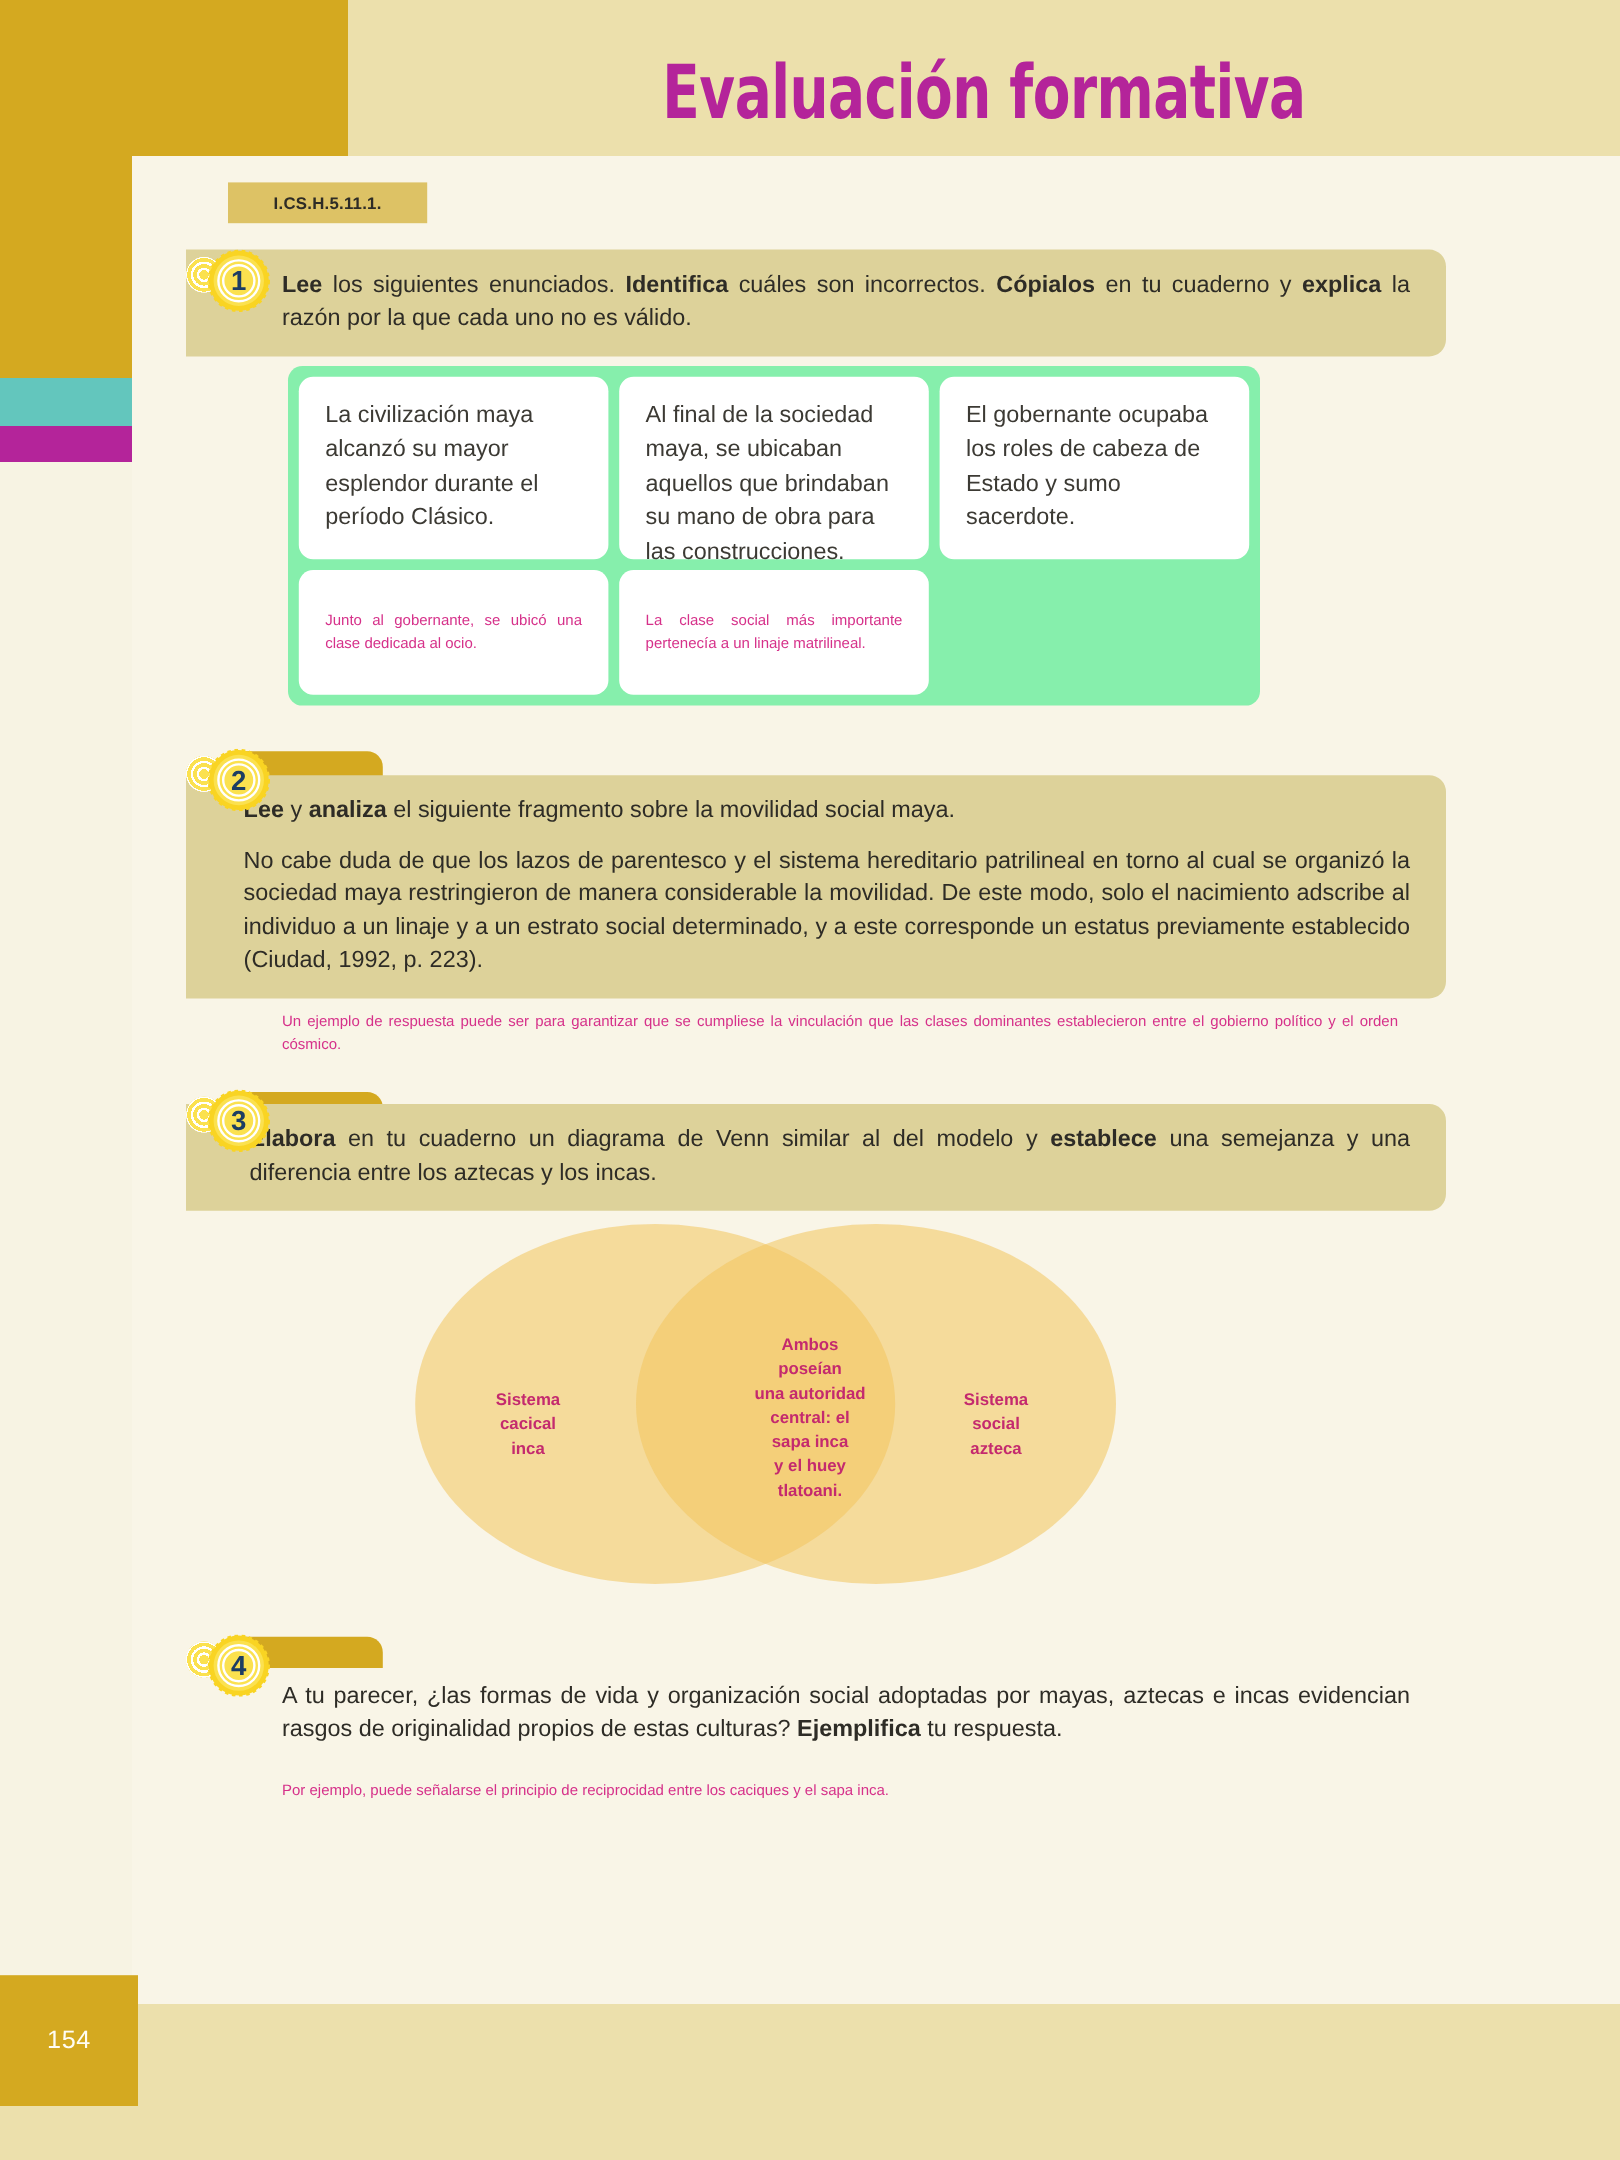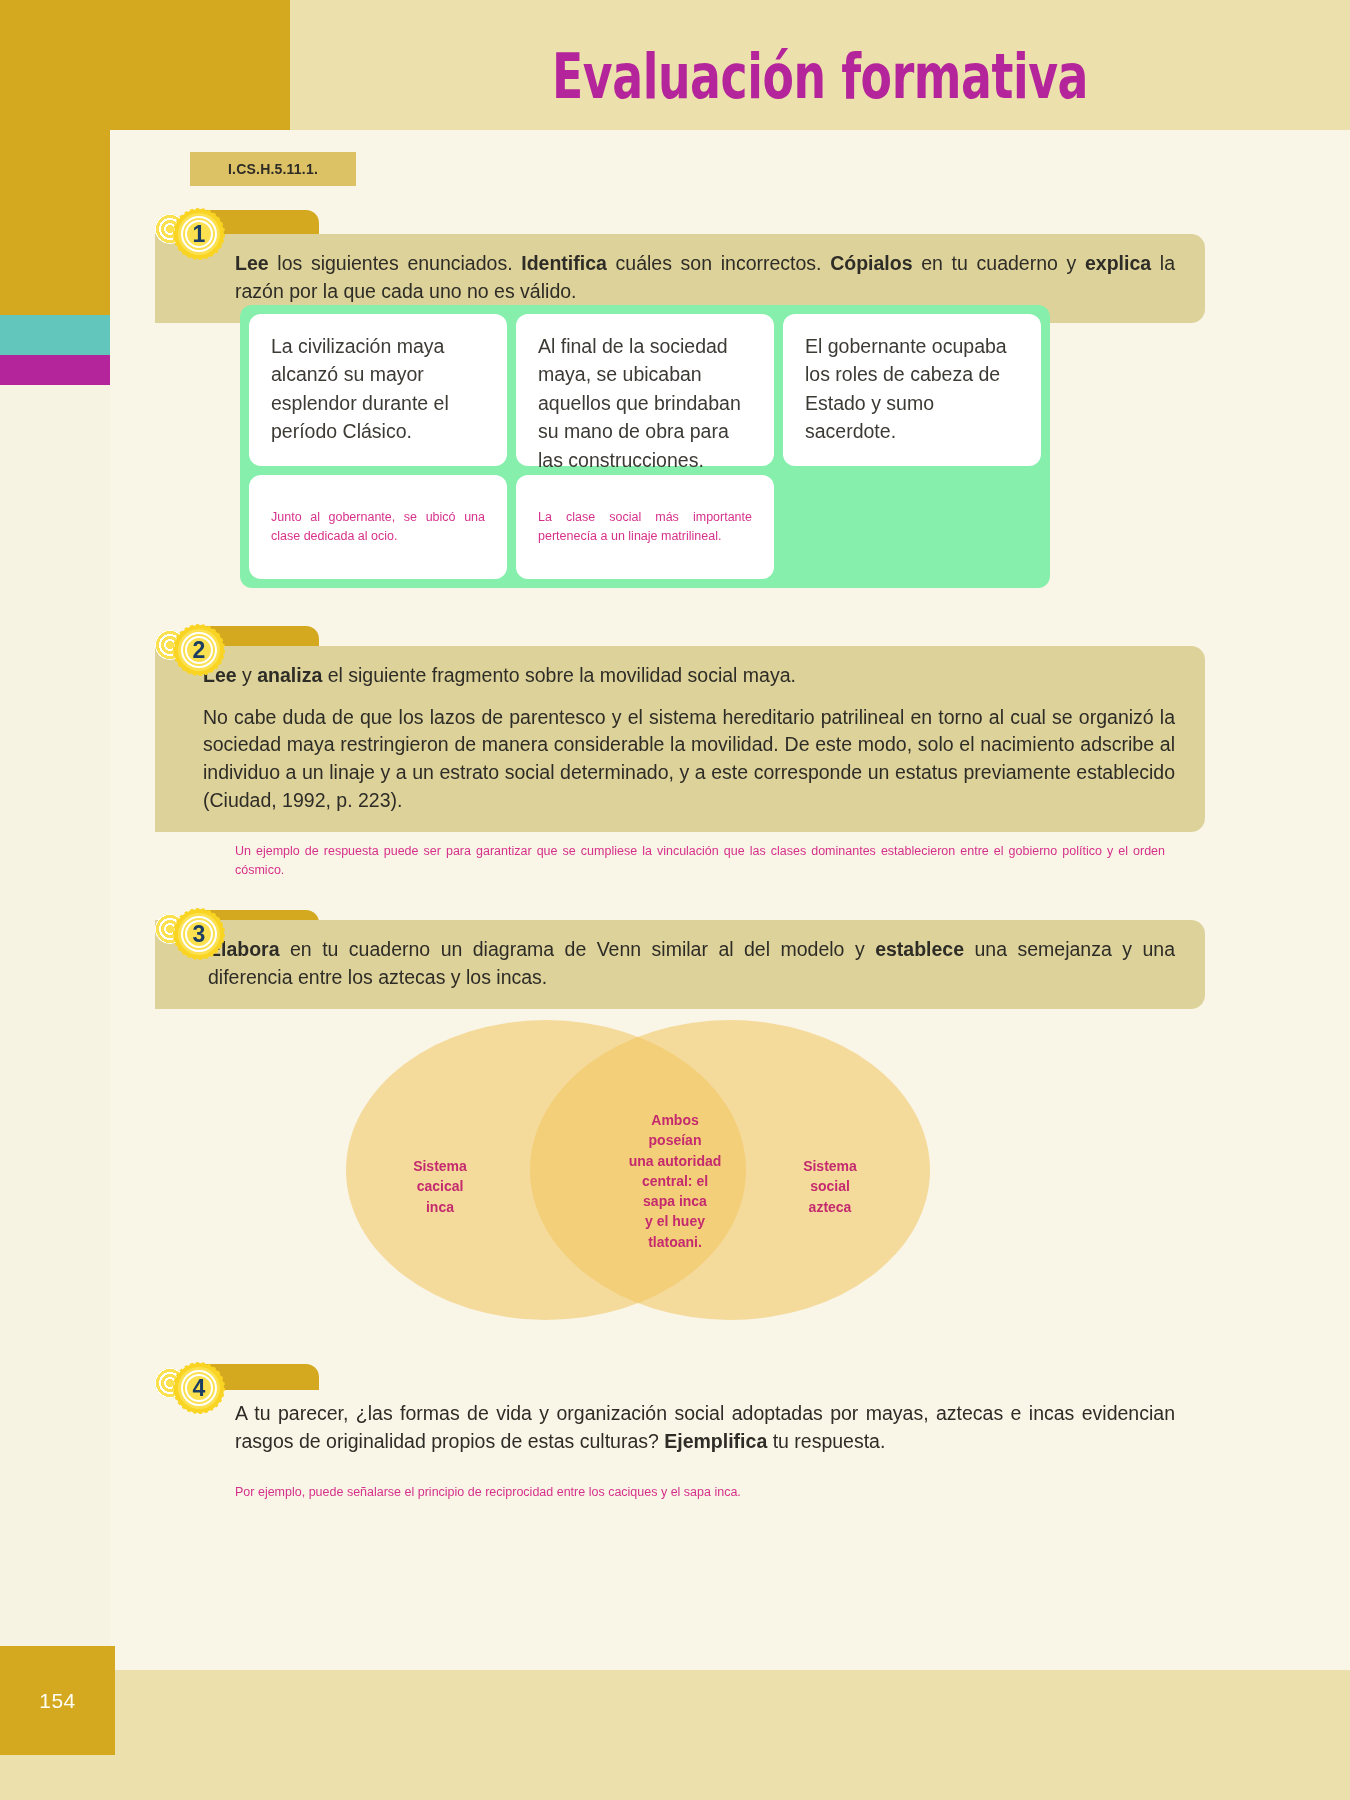--- a/index.html
+++ b/index.html
@@ -242,21 +242,21 @@
       <svg width="52" height="52" viewBox="0 0 52 52">
         <circle cx="26" cy="26" r="25" fill="#f9d423" stroke="#f9d423" stroke-width="2" stroke-dasharray="3 3"></circle>
         <circle cx="26" cy="26" r="21" fill="#fbe14f"></circle>
         <circle cx="26" cy="26" r="17" fill="none" stroke="#ffffff" stroke-width="2"></circle>
         <circle cx="26" cy="26" r="13" fill="#fbe14f" stroke="#ffffff" stroke-width="2"></circle>
       </svg>
     </div>
     <div class="gear-num">1</div>
   </div>
   <div class="tab-top" style="width:120px;"></div>
-  <div class="banner" style="margin-top:26px; padding-left:80px;">
+  <div class="banner" style="padding-left:80px;">
     <p><b>Lee</b> los siguientes enunciados. <b>Identifica</b> cuáles son incorrectos. <b>Cópialos</b> en tu cuaderno y <b>explica</b> la razón por la que cada uno no es válido.</p>
   </div>
 </div>
 
 <div class="card-panel" style="left:240px; top:305px; width:810px;">
   <div class="stmt-card">
     <span class="stmt-dark">La civilización maya alcanzó su mayor esplendor durante el período Clásico.</span>
   </div>
   <div class="stmt-card">
     <span class="stmt-dark">Al final de la sociedad maya, se ubicaban aquellos que brindaban su mano de obra para las construcciones.</span>

